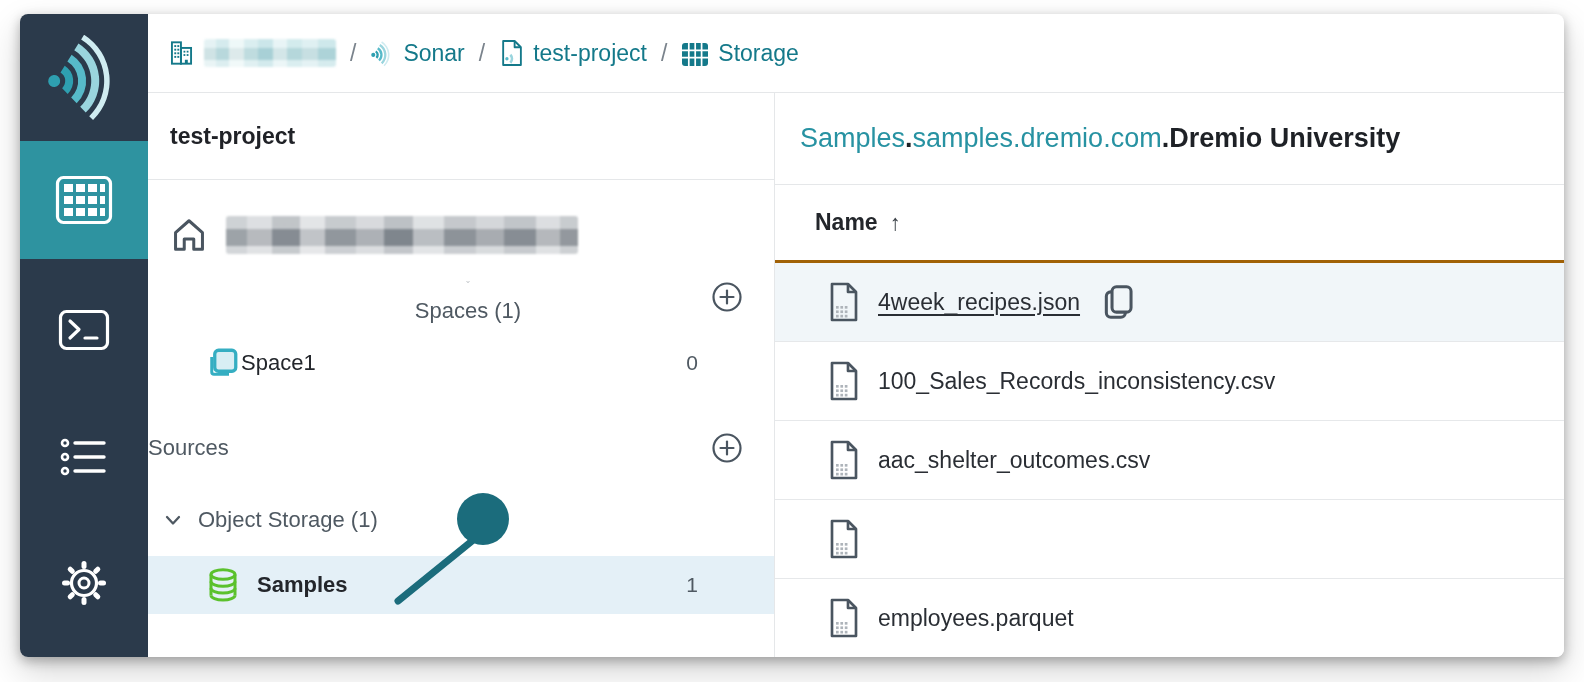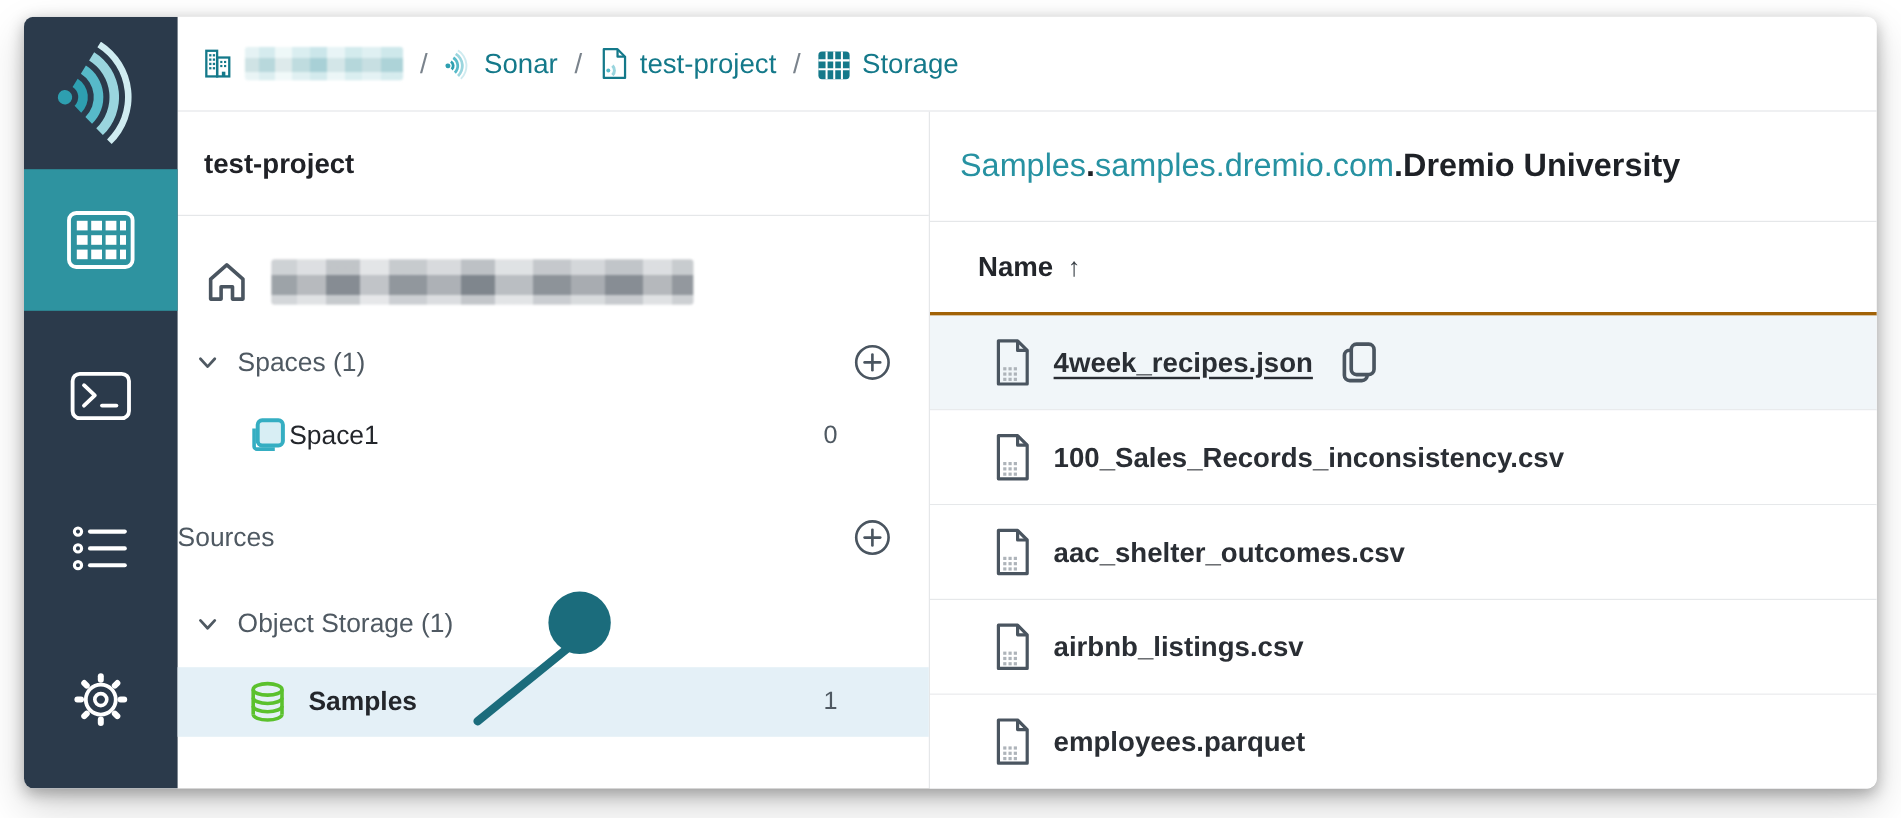--- a/index.html
+++ b/index.html
@@ -45,37 +45,37 @@
 
   
   .lpanel { width:627px; flex:0 0 627px; border-right:1px solid #E5E7E9; display:flex; flex-direction:column; }
   .lpanel-title { height:87px; flex:0 0 87px; border-bottom:1px solid #E5E7E9; display:flex; align-items:center; padding-left:22px; font-size:23px; font-weight:700; color:#202227; }
   .tree { position:relative; flex:1; }
   .trow { position:absolute; left:0; width:100%; display:flex; align-items:center; cursor:pointer; }
   .trow .lbl { font-size:22px; color:#4F5962; }
   .trow .lbl.dark { color:#23262B; }
   .trow .lbl.bold { font-weight:700; }
   .t-home { top:25px; height:60px; padding-left:22px; gap:18px; }
-  .t-spaces { top:100px; height:44px; padding-left:14px; gap:14px; }
+  .t-spaces { top:100px; height:44px; padding-left:14px; gap:14px;flex-direction:column; }
   .t-space1 { top:160px; height:46px; padding-left:57px; }
   .t-sources { top:245px; height:46px; }
   .t-objstore { top:318px; height:44px; padding-left:14px; gap:14px; }
   .t-samples { top:376px; height:58px; padding-left:57px; gap:16px; background:#E4F0F7; }
   .count { position:absolute; left:498px; width:52px; text-align:right; font-size:21px; color:#4F5962; }
   .plusbtn { position:absolute; left:562px; width:34px; height:34px; display:flex; align-items:center; justify-content:center; cursor:pointer; }
 
   
   .rpanel { flex:1; display:flex; flex-direction:column; min-width:0; }
   .rpath { height:92px; flex:0 0 92px; border-bottom:1px solid #E5E7E9; display:flex; align-items:center; padding-left:25px; font-size:27px; white-space:nowrap; overflow:hidden; }
   .rpath .seg-link { color:#2792A2; cursor:pointer; }
   .rpath .seg-strong { color:#1E2126; font-weight:700; }
   .thead { height:78px; flex:0 0 78px; display:flex; align-items:center; padding-left:40px; border-bottom:3px solid #a16207; }
   .thead .hname { font-size:23px; font-weight:700; color:#23262B; }
   .thead .sort { font-size:22px; color:#3B4248; margin-left:12px; }
-  .frow { height:79px; flex:0 0 79px; display:flex; align-items:center; padding-left:53px; gap:18px; border-bottom:1px solid #E6E8EA; cursor:pointer; background:#fff;font-weight:bold; }
+  .frow { height:79px; flex:0 0 79px; display:flex; align-items:center; padding-left:53px; gap:18px; border-bottom:1px solid #E6E8EA; cursor:pointer; background:#fff; }
   .frow.hl { background:#F1F6F9; }
   .fname { font-size:23px; color:#2A2E34; }
   .fname.underline { text-decoration:underline; text-underline-offset:4px; }
   .copybtn { margin-left:4px; display:flex; align-items:center; cursor:pointer; }
 
   
   .annotation { position:absolute; left:0; top:0; width:1544px; height:643px; pointer-events:none; z-index:9; }
 
   svg { display:block; }
 </style>
@@ -386,21 +386,20 @@
                 <rect x="9.3" y="18" width="2" height="2"></rect>
                 <rect x="12.6" y="18" width="2" height="2"></rect>
               <rect x="6" y="21.3" width="2" height="2"></rect>
                 <rect x="9.3" y="21.3" width="2" height="2"></rect>
                 <rect x="12.6" y="21.3" width="2" height="2"></rect>
               <rect x="6" y="24.6" width="2" height="2"></rect>
                 <rect x="9.3" y="24.6" width="2" height="2"></rect>
                 <rect x="12.6" y="24.6" width="2" height="2"></rect>
             </g>
           </svg>
-          <span class="fname">airbnb_listings.csv</span>
         </div>
 
         <div class="frow">
           <svg width="32" height="42" viewBox="0 0 24 30">
             <path d="M3 1.5 h12 l6 6 v21 h-18 z" fill="none" stroke="#4A5560" stroke-width="2" stroke-linejoin="round"></path>
             <path d="M15 1.5 v6 h6" fill="none" stroke="#4A5560" stroke-width="2" stroke-linejoin="round"></path>
             <g fill="#AEB4BA">
               <rect x="6" y="18" width="2" height="2"></rect>
                 <rect x="9.3" y="18" width="2" height="2"></rect>
                 <rect x="12.6" y="18" width="2" height="2"></rect>

